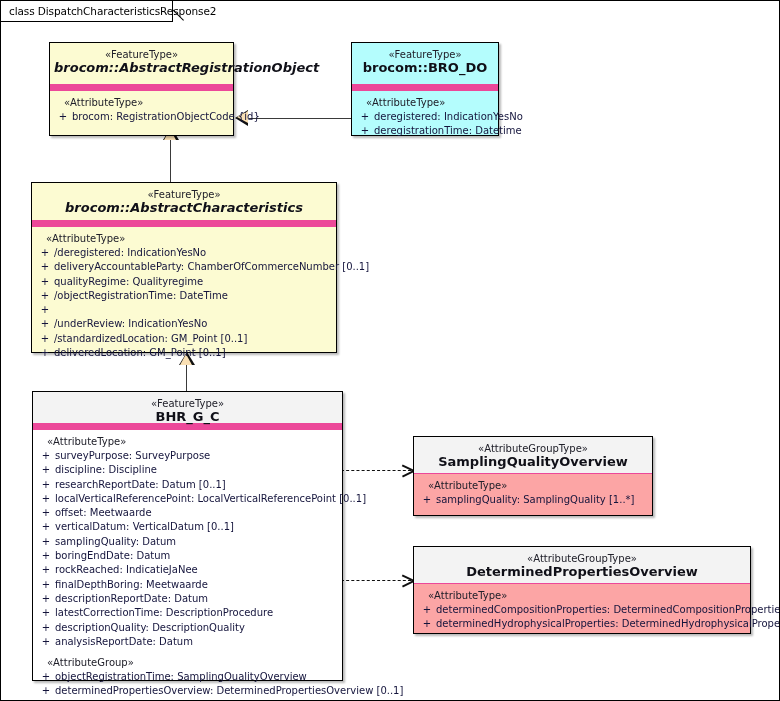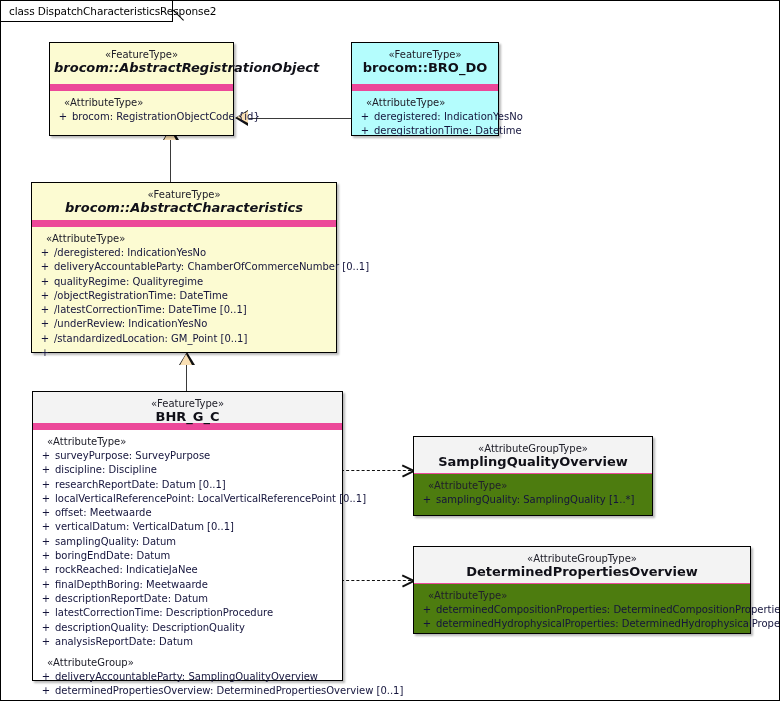--- a/index.html
+++ b/index.html
@@ -31,21 +31,21 @@
         display:flex;align-items:baseline;}
   .attr .vis{display:inline-block;width:18px;text-align:center;flex:0 0 18px;color:#14143c;}
   .attr .txt{display:inline-block;}
 
   .yellow{background:#fcfbd2;}
   .yellow .hdr{background:#fcfbd2;}
   .cyan{background:#b4fdfd;}
   .cyan .hdr{background:#b4fdfd;}
   .white{background:#ffffff;}
   .white .hdr{background:#f3f3f3;}
-  .greyish{background:#4d7c0f;}
+  .greyish{background:#fca5a5;}
   .greyish .hdr{background:#f3f3f3;}
 
   
   .ln{position:absolute;background:#3a3a3a;}
   .ln.v{width:1px;}
   .ln.h{height:1px;}
   .tri-up{position:absolute;width:0;height:0;border-left:8px solid transparent;
           border-right:8px solid transparent;border-bottom:13px solid #fae0b4;
           filter:drop-shadow(0 0 0 #000);}
   .tri-up-o{position:absolute;width:0;height:0;border-left:8px solid transparent;
@@ -138,32 +138,32 @@
       <div class="attr">
         <span class="vis">+</span>
         <span class="txt">qualityRegime: Qualityregime</span>
       </div>
       <div class="attr">
         <span class="vis">+</span>
         <span class="txt">/objectRegistrationTime: DateTime</span>
       </div>
       <div class="attr">
         <span class="vis">+</span>
-        <span class="txt">/latestCorrectionTime: DateTime [0..1]</span>
       </div>
       <div class="attr">
         <span class="vis">+</span>
         <span class="txt">/underReview: IndicationYesNo</span>
       </div>
       <div class="attr">
         <span class="vis">+</span>
         <span class="txt">/standardizedLocation: GM_Point [0..1]</span>
       </div>
       <div class="attr">
         <span class="vis">+</span>
+        <span class="txt">deliveredLocation: GM_Point [0..1]</span>
       </div>
     </div>
   </div>
 
   <div class="cls white" style="left:31px;top:390px;width:311px;height:290px;">
     <div class="hdr" style="height:38px;">
       <div class="stereo">«FeatureType»</div>
       <div class="cname bold">BHR_G_C</div>
     </div>
     <div class="body">
@@ -221,21 +221,21 @@
         <span class="txt">descriptionQuality: DescriptionQuality</span>
       </div>
       <div class="attr">
         <span class="vis">+</span>
         <span class="txt">analysisReportDate: Datum</span>
       </div>
 
       <div class="grp" style="padding-top:8px;">«AttributeGroup»</div>
       <div class="attr">
         <span class="vis">+</span>
-        <span class="txt">deliveryAccountableParty: SamplingQualityOverview</span>
+        <span class="txt">objectRegistrationTime: SamplingQualityOverview</span>
       </div>
       <div class="attr">
         <span class="vis">+</span>
         <span class="txt">determinedPropertiesOverview: DeterminedPropertiesOverview [0..1]</span>
       </div>
     </div>
   </div>
 
   <div class="cls greyish" style="left:412px;top:435px;width:240px;height:80px;">
     <div class="hdr" style="height:37px;border-bottom-width:1px;">

